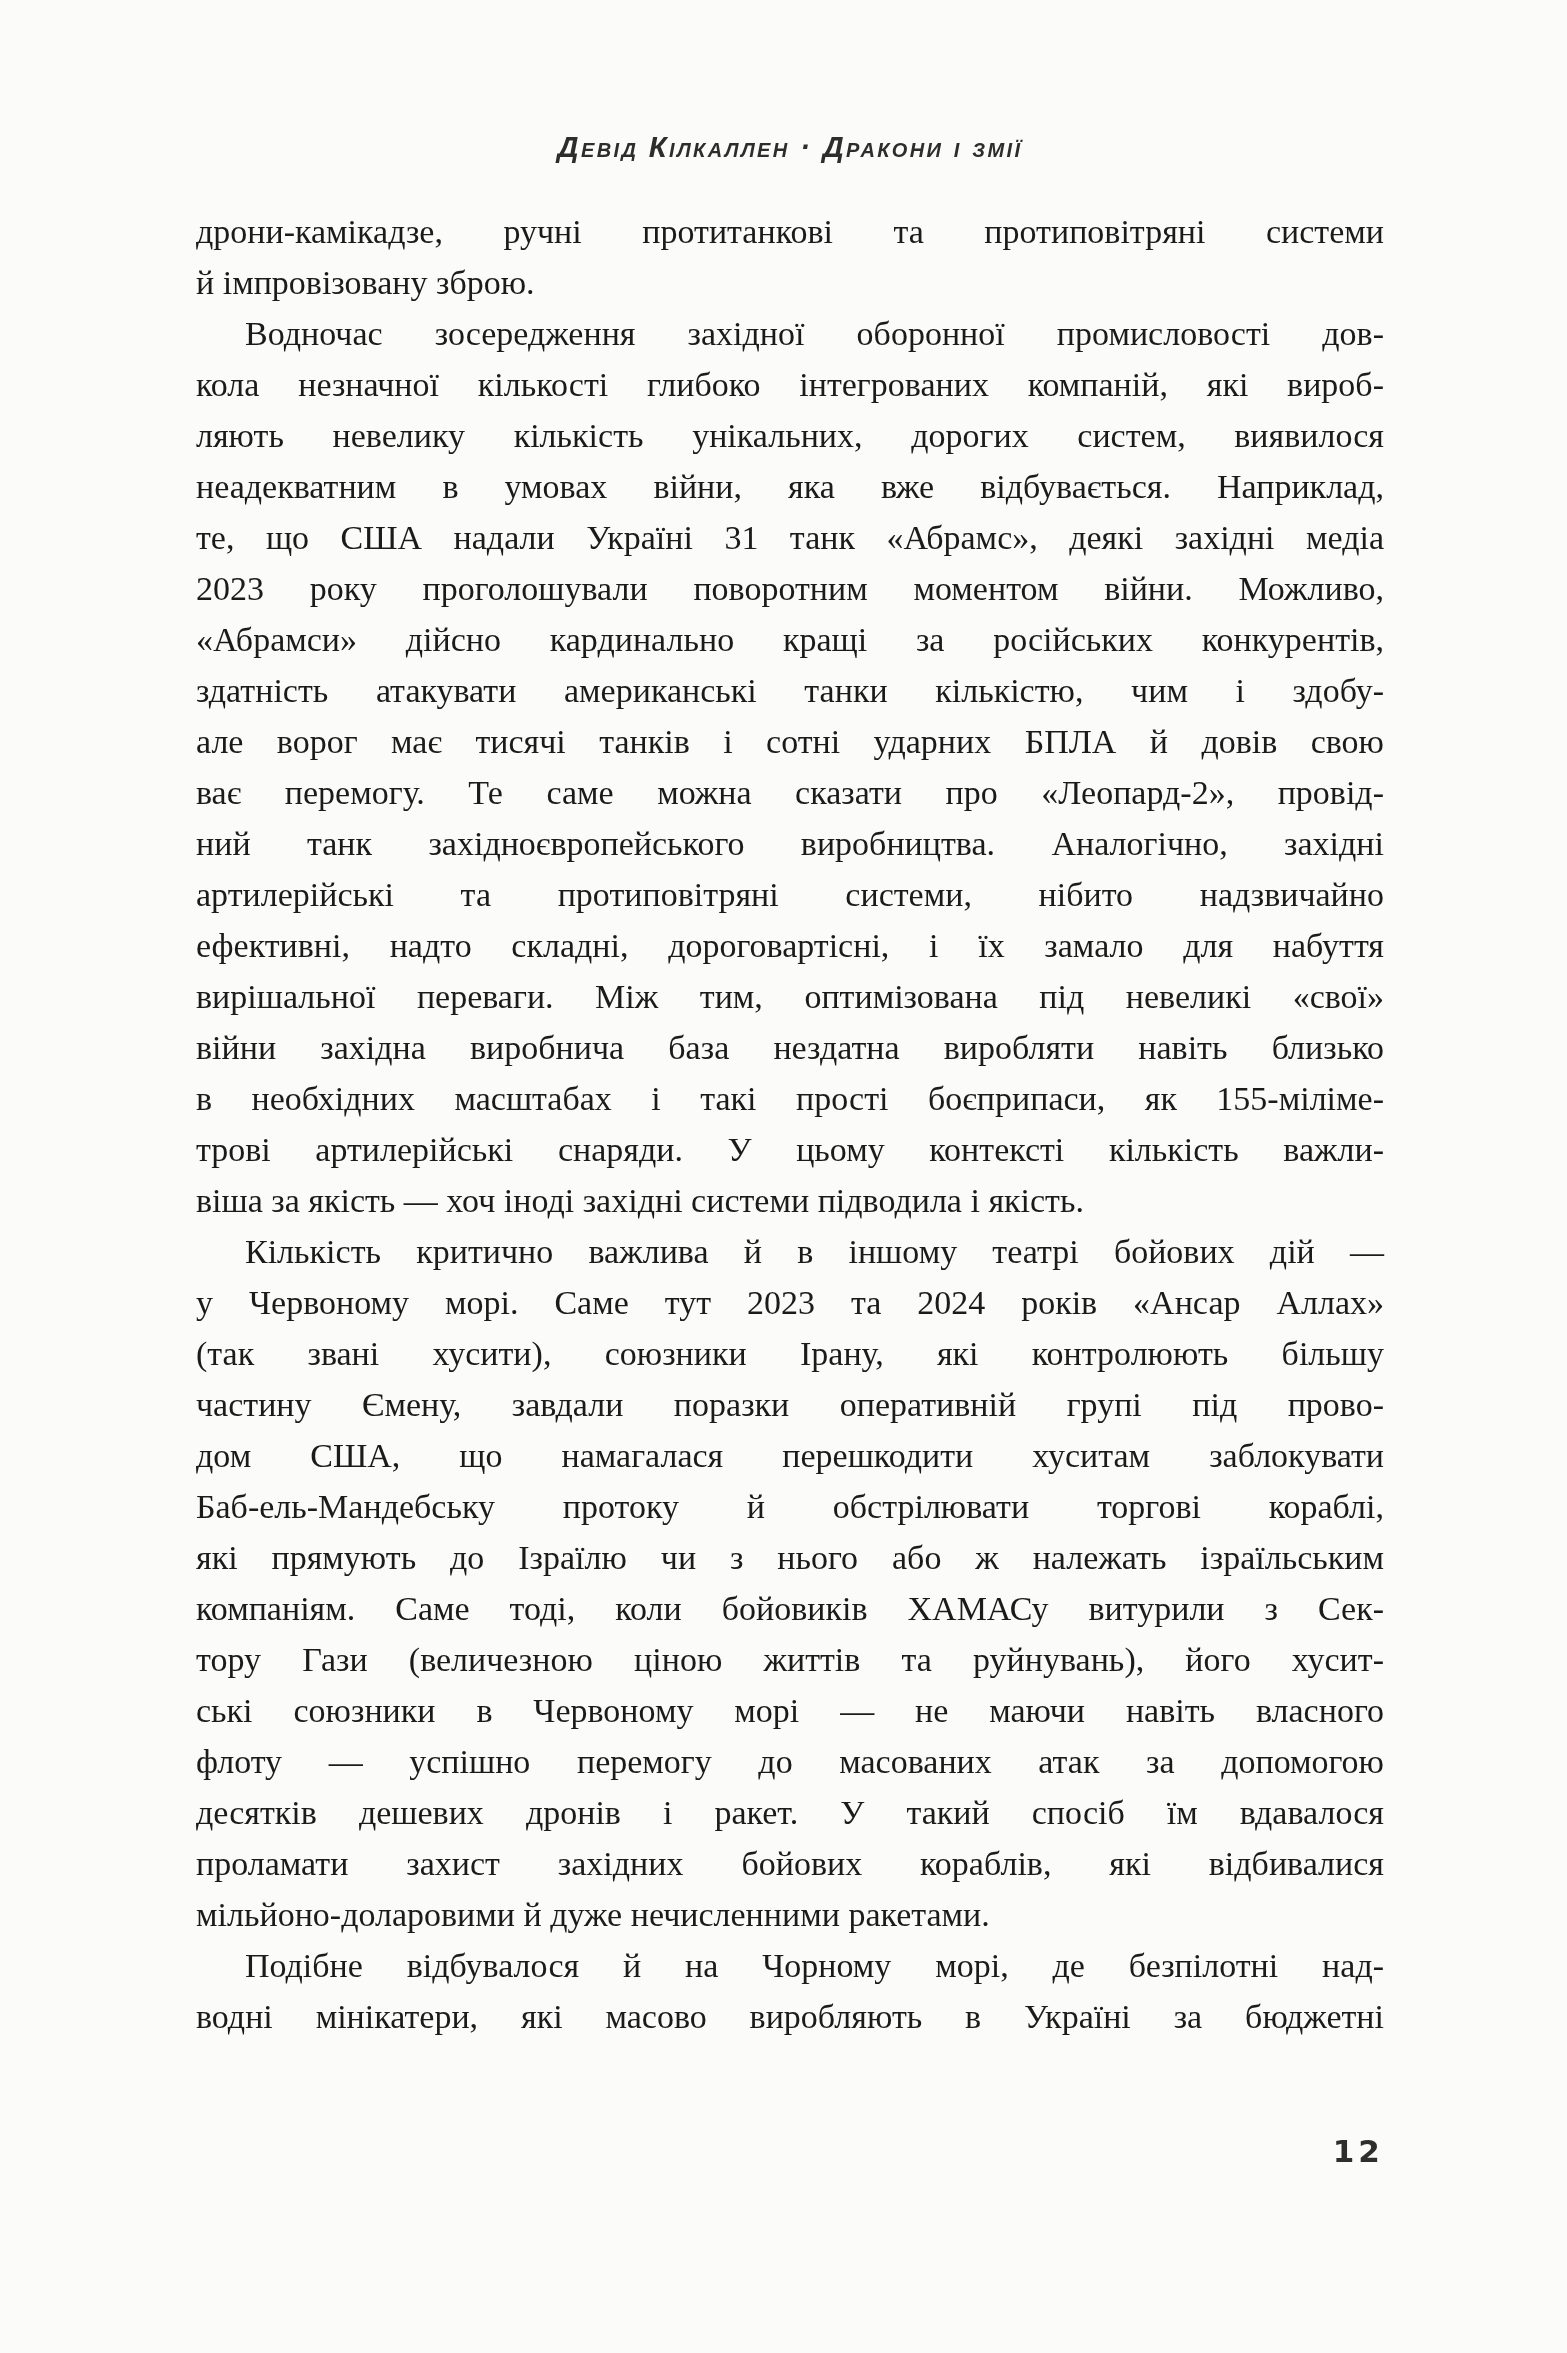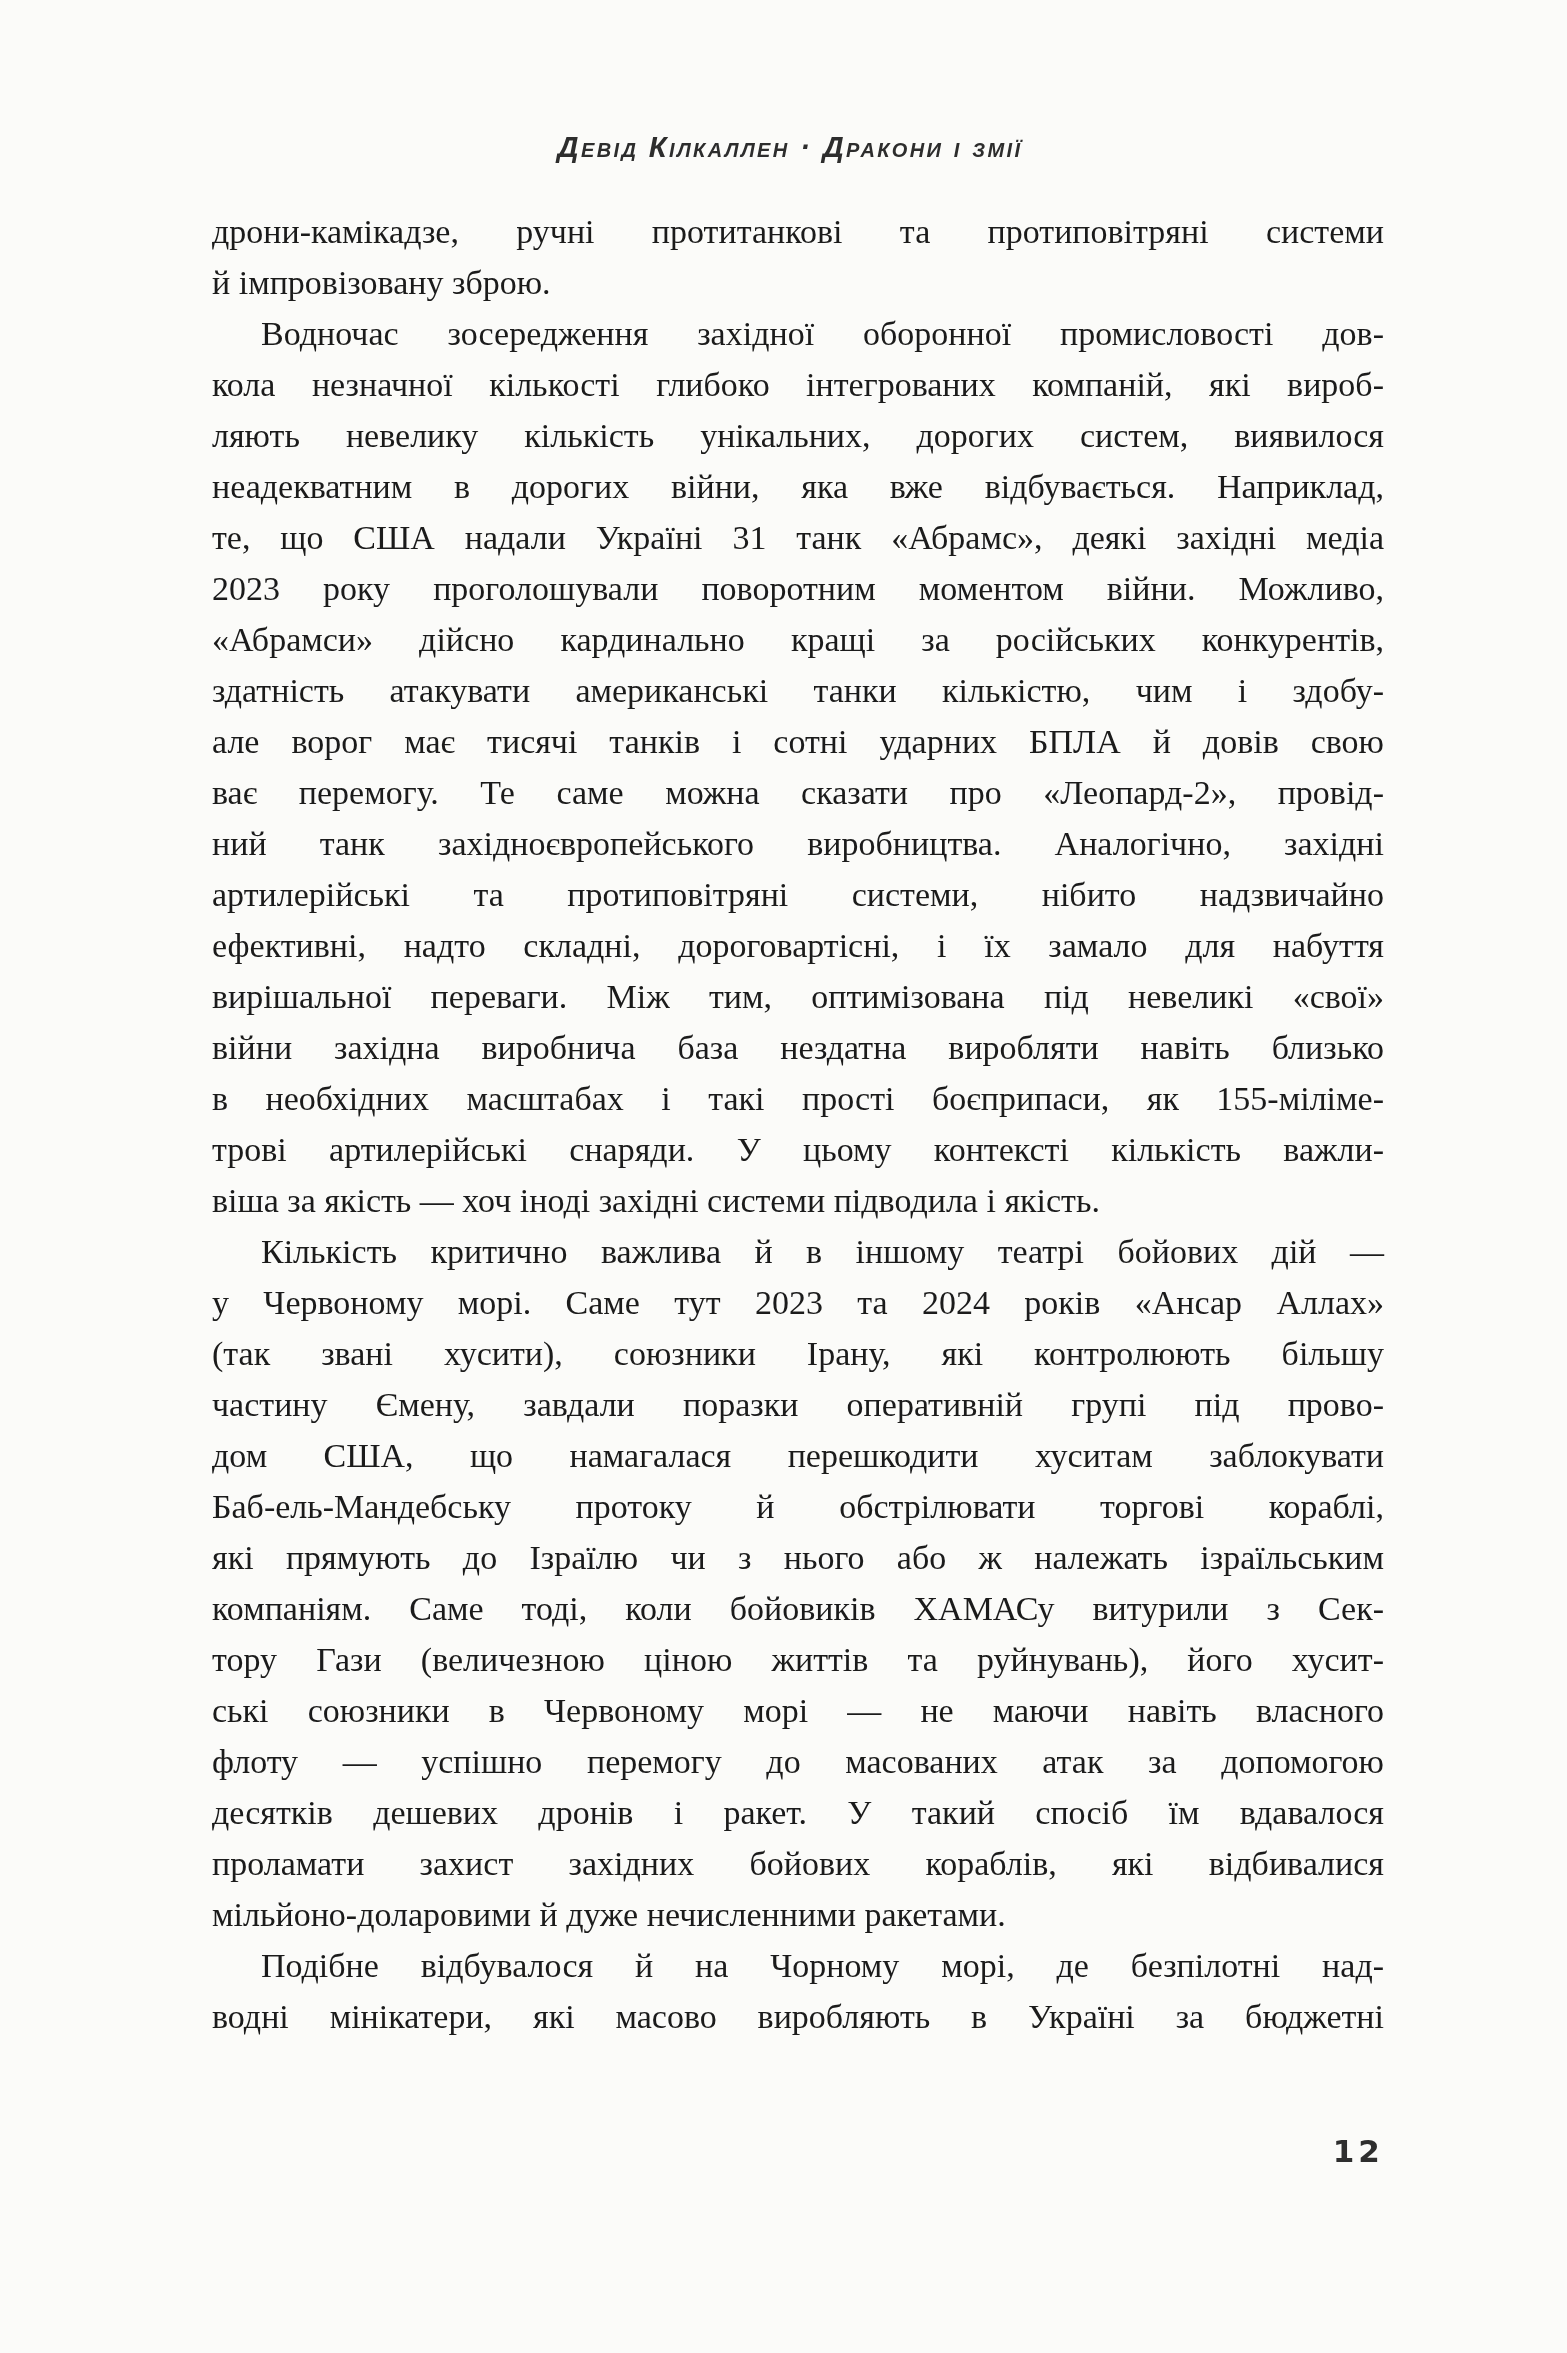--- a/index.html
+++ b/index.html
@@ -40,21 +40,20 @@
     font-size: 34px;
     color: #1b1b1b;
   }
   .para { margin: 0; padding: 0; }
   .line {
     line-height: 51px;
     height: 51px;
     text-align: justify;
     text-align-last: justify;
     white-space: normal;
-    margin-left: 16px;
   }
   .line.lastline {
     text-align: right;
     text-align-last: left;
   }
   .line.firstline-indent {
     padding-left: 49px;
   }
   .page-number {
     position: absolute;
@@ -78,21 +77,21 @@
 
   <main class="body-text" id="body-text">
       <div class="para">
         <div class="line">дрони-камікадзе, ручні протитанкові та протиповітряні системи</div>
         <div class="line lastline">й імпровізовану зброю.</div>
       </div>
       <div class="para">
         <div class="line firstline-indent">Водночас зосередження західної оборонної промисловості дов-</div>
         <div class="line">кола незначної кількості глибоко інтегрованих компаній, які вироб-</div>
         <div class="line">ляють невелику кількість унікальних, дорогих систем, виявилося</div>
-        <div class="line">неадекватним в дорогих війни, яка вже відбувається. Наприклад,</div>
+        <div class="line">неадекватним в умовах війни, яка вже відбувається. Наприклад,</div>
         <div class="line">те, що США надали Україні 31 танк «Абрамс», деякі західні медіа</div>
         <div class="line">2023 року проголошували поворотним моментом війни. Можливо,</div>
         <div class="line">«Абрамси» дійсно кардинально кращі за російських конкурентів,</div>
         <div class="line">здатність атакувати американські танки кількістю, чим і здобу-</div>
         <div class="line">але ворог має тисячі танків і сотні ударних БПЛА й довів свою</div>
         <div class="line">ває перемогу. Те саме можна сказати про «Леопард-2», провід-</div>
         <div class="line">ний танк західноєвропейського виробництва. Аналогічно, західні</div>
         <div class="line">артилерійські та протиповітряні системи, нібито надзвичайно</div>
         <div class="line">ефективні, надто складні, дороговартісні, і їх замало для набуття</div>
         <div class="line">вирішальної переваги. Між тим, оптимізована під невеликі «свої»</div>

